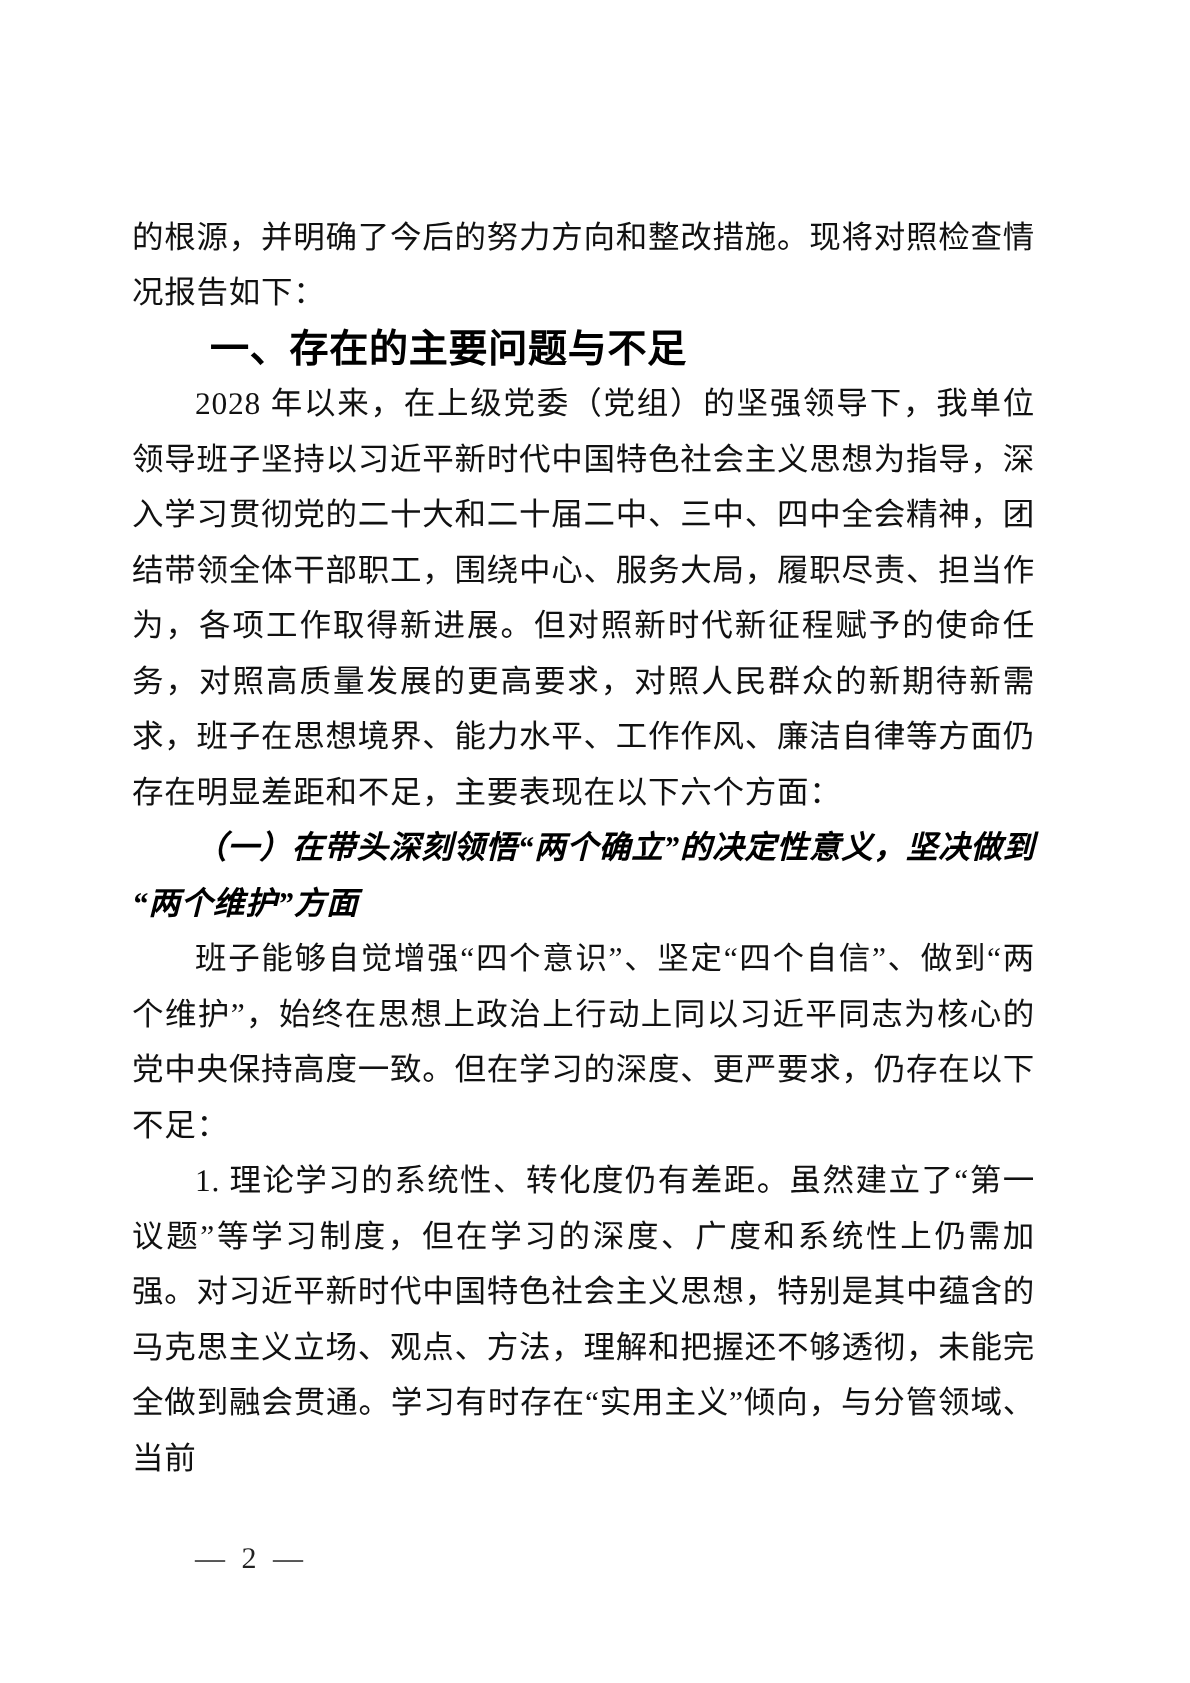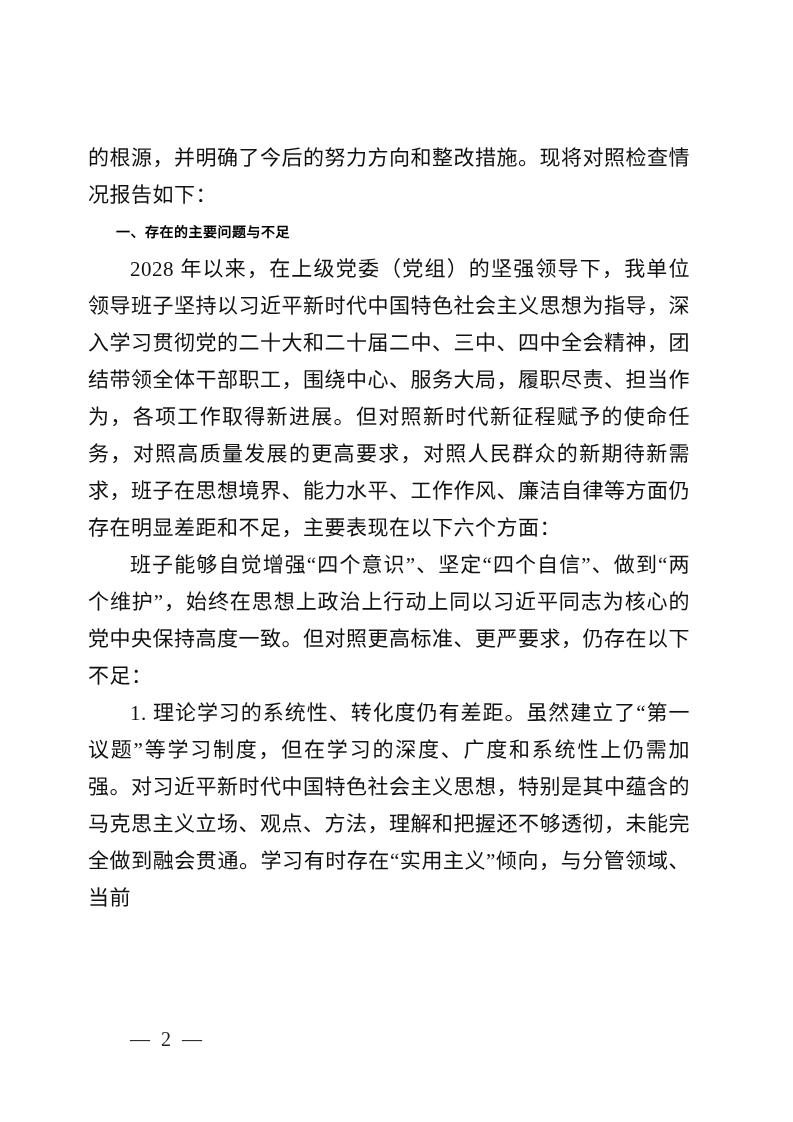--- a/index.html
+++ b/index.html
@@ -31,21 +31,21 @@
     text-justify: inter-ideograph;
     text-indent: 2em;
     font-family: "Liberation Serif", serif;
     color: #111111;
   }
   .para.continued {
     text-indent: 0;
   }
   .heading-1 {
     margin: 0;
-    font-size: 14px;
+    font-size: 26px;
     line-height: 37px;
     letter-spacing: 0.5px;
     text-indent: 2em;
     font-family: "Liberation Sans", sans-serif;
     font-weight: 700;
     color: #000000;
   }
   .heading-2 {
     margin: 0;
     font-size: 21px;
@@ -71,17 +71,18 @@
   }
 </style>
 </head>
 <body>
 
 <div class="page">
   <div class="content">
     <p class="para continued">的根源，并明确了今后的努力方向和整改措施。现将对照检查情况报告如下：</p>
     <h2 class="heading-1">一、存在的主要问题与不足</h2>
     <p class="para">2028 年以来，在上级党委（党组）的坚强领导下，我单位领导班子坚持以习近平新时代中国特色社会主义思想为指导，深入学习贯彻党的二十大和二十届二中、三中、四中全会精神，团结带领全体干部职工，围绕中心、服务大局，履职尽责、担当作为，各项工作取得新进展。但对照新时代新征程赋予的使命任务，对照高质量发展的更高要求，对照人民群众的新期待新需求，班子在思想境界、能力水平、工作作风、廉洁自律等方面仍存在明显差距和不足，主要表现在以下六个方面：</p>
-    <p class="para">班子能够自觉增强“四个意识”、坚定“四个自信”、做到“两个维护”，始终在思想上政治上行动上同以习近平同志为核心的党中央保持高度一致。但对照更高标准、更严要求，仍存在以下不足：</p>
+    <h3 class="heading-2">（一）在带头深刻领悟“两个确立”的决定性意义，坚决做到“两个维护”方面</h3>
+    <p class="para">班子能够自觉增强“四个意识”、坚定“四个自信”、做到“两个维护”，始终在思想上政治上行动上同以习近平同志为核心的党中央保持高度一致。但在学习的深度、更严要求，仍存在以下不足：</p>
     <p class="para">1. 理论学习的系统性、转化度仍有差距。虽然建立了“第一议题”等学习制度，但在学习的深度、广度和系统性上仍需加强。对习近平新时代中国特色社会主义思想，特别是其中蕴含的马克思主义立场、观点、方法，理解和把握还不够透彻，未能完全做到融会贯通。学习有时存在“实用主义”倾向，与分管领域、当前</p>
   </div>
   <div class="page-number">— 2 —</div>
 </div>
 
 </body></html>

